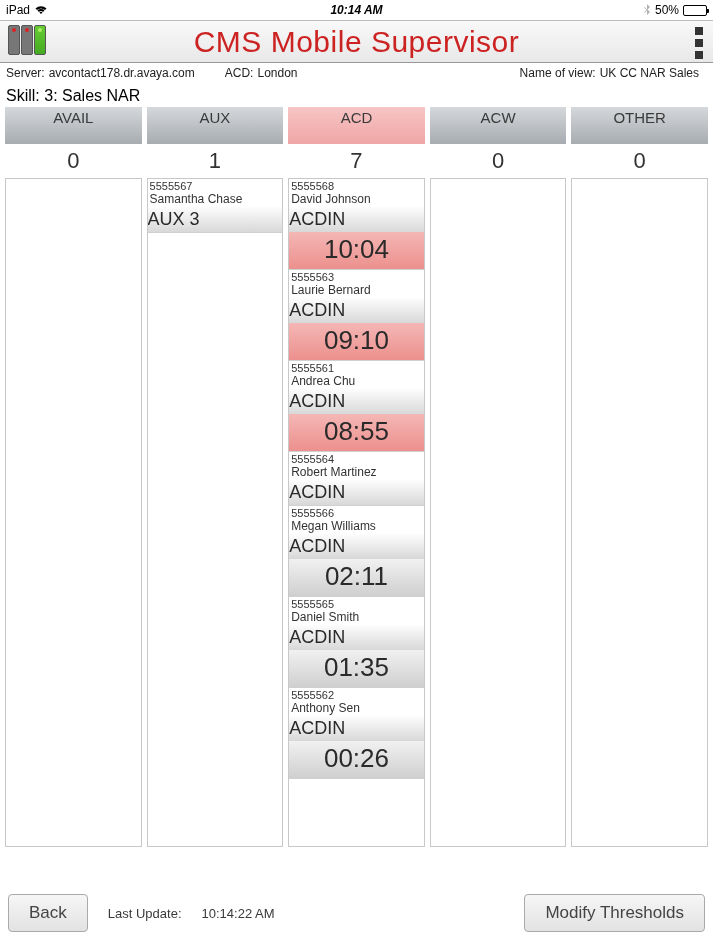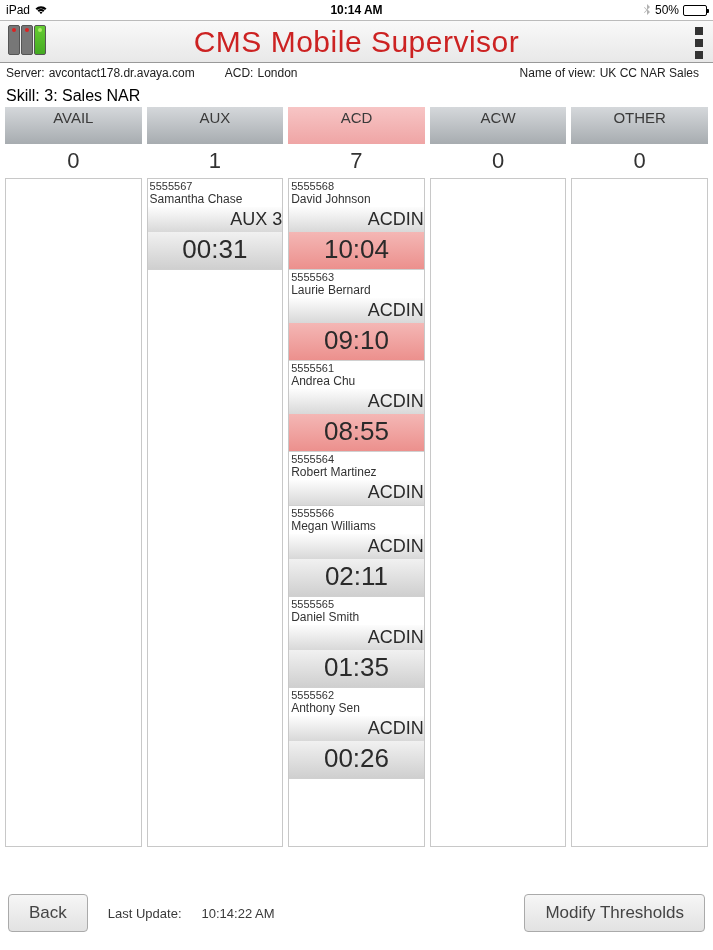--- a/index.html
+++ b/index.html
@@ -1,19 +1,19 @@
 <!DOCTYPE html>
 <html><head>
 <meta charset="utf-8">
 <style>
   * { box-sizing: border-box; margin: 0; padding: 0; }
   html, body { width: 713px; height: 950px; font-family: "Helvetica Neue", Helvetica, Arial, sans-serif; background: #fff; overflow: hidden; }
   .status-bar { height: 20px; display: flex; align-items: center; justify-content: space-between; padding: 0 6px; font-size: 12px; color: #000; }
   .status-left, .status-right { display: flex; align-items: center; gap: 4px; }
-  .status-center { position: absolute; left: 50%; transform: translateX(-50%); font-weight: 600; }
+  .status-center { position: absolute; left: 50%; transform: translateX(-50%); font-weight: 600; font-style: italic; }
   .wifi-icon { width: 14px; height: 10px; }
   .bt-icon { width: 8px; height: 12px; opacity: 0.5; }
   .battery { width: 24px; height: 11px; border: 1px solid #000; border-radius: 2px; position: relative; display: inline-block; }
   .battery::after { content: ""; position: absolute; right: -3px; top: 3px; width: 2px; height: 4px; background: #000; border-radius: 0 1px 1px 0; }
   .battery-fill { height: 100%; width: 50%; background: #000; }
   .header-bar { height: 43px; background: linear-gradient(to bottom, #f9f9f9, #e8e8e8); border-top: 1px solid #bbb; border-bottom: 1px solid #999; display: flex; align-items: center; position: relative; }
   .header-title { flex: 1; text-align: center; font-size: 30px; font-weight: 400; color: #c22; letter-spacing: 0.5px; }
   .device-icons { position: absolute; left: 8px; top: 4px; display: flex; gap: 1px; }
   .dev-icon { width: 12px; height: 30px; border: 1px solid #555; border-radius: 2px; background: #777; position: relative; }
   .dev-icon.green { background: linear-gradient(to bottom, #6c3 0%, #4a2 100%); }
@@ -28,21 +28,21 @@
   .skill-row { padding: 4px 6px 2px 6px; font-size: 16px; color: #000; }
   .columns { display: flex; gap: 5px; padding: 0 5px; height: 740px; }
   .col { flex: 1; display: flex; flex-direction: column; min-width: 0; }
   .col-header { height: 37px; background: linear-gradient(to bottom, #d5d8db 0%, #a7acb0 100%); text-align: center; font-size: 15px; line-height: 21px; color: #3a3a3a; }
   .col-header.alert { background: linear-gradient(to bottom, #f7c5c5 0%, #efa5a5 100%); }
   .col-count { text-align: center; font-size: 22px; color: #323232; padding: 4px 0; font-weight: 300; }
   .col-body { flex: 1; border: 1px solid #c8c8c8; overflow: hidden; background: #fff; }
   .agent-card { border-bottom: 1px solid #d0d0d0; }
   .agent-id { font-size: 11px; color: #333; padding: 1px 2px 0 2px; }
   .agent-name { font-size: 12px; color: #333; padding: 0 2px 1px 2px; }
-  .agent-state { background: linear-gradient(to bottom, #fdfdfd 0%, #d8d8d8 100%); text-align: right; font-size: 18px; padding: 2px 0; color: #2a2a2a; }
+  .agent-state { background: linear-gradient(to bottom, #fdfdfd 0%, #d8d8d8 100%); text-align: left; font-size: 18px; padding: 2px 0; color: #2a2a2a; }
   .agent-time { background: linear-gradient(to bottom, #f1f1f1 0%, #cfcfcf 100%); text-align: center; font-size: 26px; padding: 2px 0 4px 0; color: #2a2a2a; font-weight: 400; }
   .agent-time.alert { background: linear-gradient(to bottom, #f4b7b5 0%, #ec908d 100%); }
   .footer { position: absolute; bottom: 12px; left: 0; right: 0; height: 50px; display: flex; align-items: center; padding: 0 8px; gap: 20px; }
   .btn { background: linear-gradient(to bottom, #f6f6f6, #e2e2e2); border: 1px solid #aaa; border-radius: 4px; font-size: 17px; color: #444; padding: 8px 20px; cursor: pointer; }
   .last-update { font-size: 13px; color: #3a3a3a; display: flex; gap: 20px; }
   .footer-spacer { flex: 1; }
 </style>
 </head>
 <body>
 
@@ -105,21 +105,20 @@
       <div class="col-body"></div>
     </div>
     <div class="col">
       <div class="col-header">AUX</div>
       <div class="col-count">1</div>
       <div class="col-body">
         <div class="agent-card">
           <div class="agent-id">5555567</div>
           <div class="agent-name">Samantha Chase</div>
           <div class="agent-state">AUX 3</div>
-          <div class="agent-time">00:31</div>
         </div>
       </div>
     </div>
     <div class="col">
       <div class="col-header alert">ACD</div>
       <div class="col-count">7</div>
       <div class="col-body">
         <div class="agent-card">
           <div class="agent-id">5555568</div>
           <div class="agent-name">David Johnson</div>

